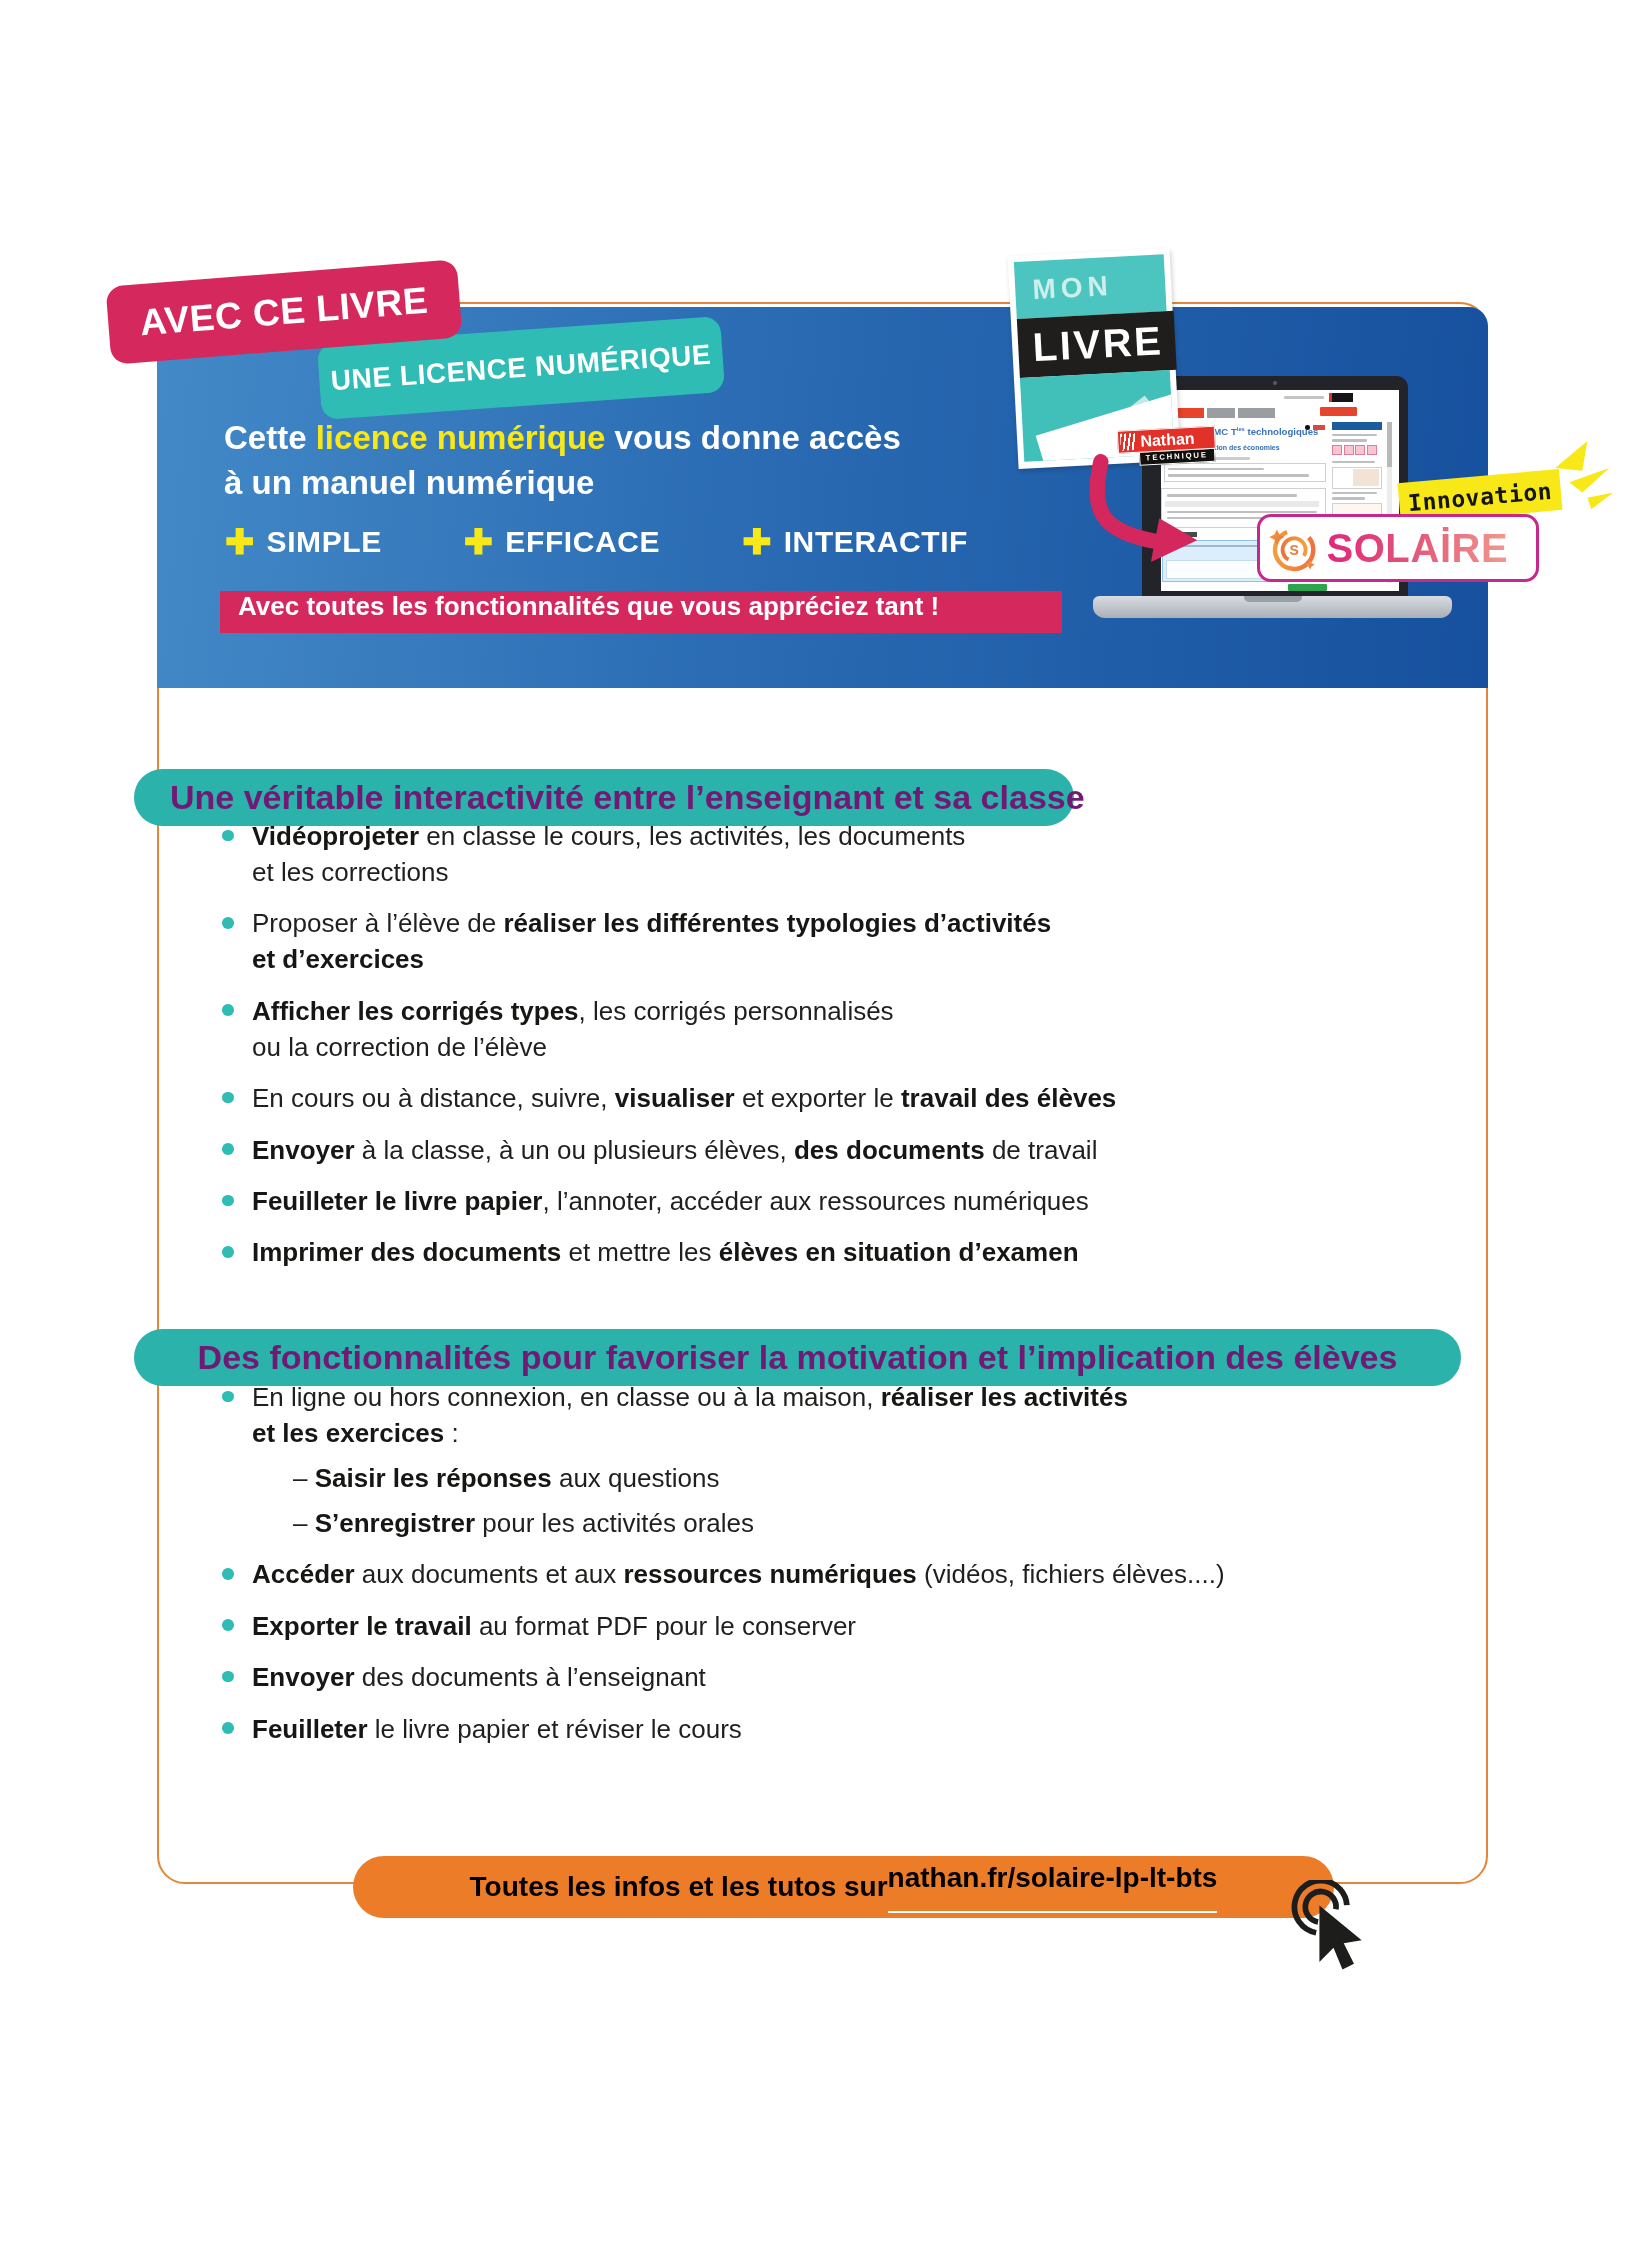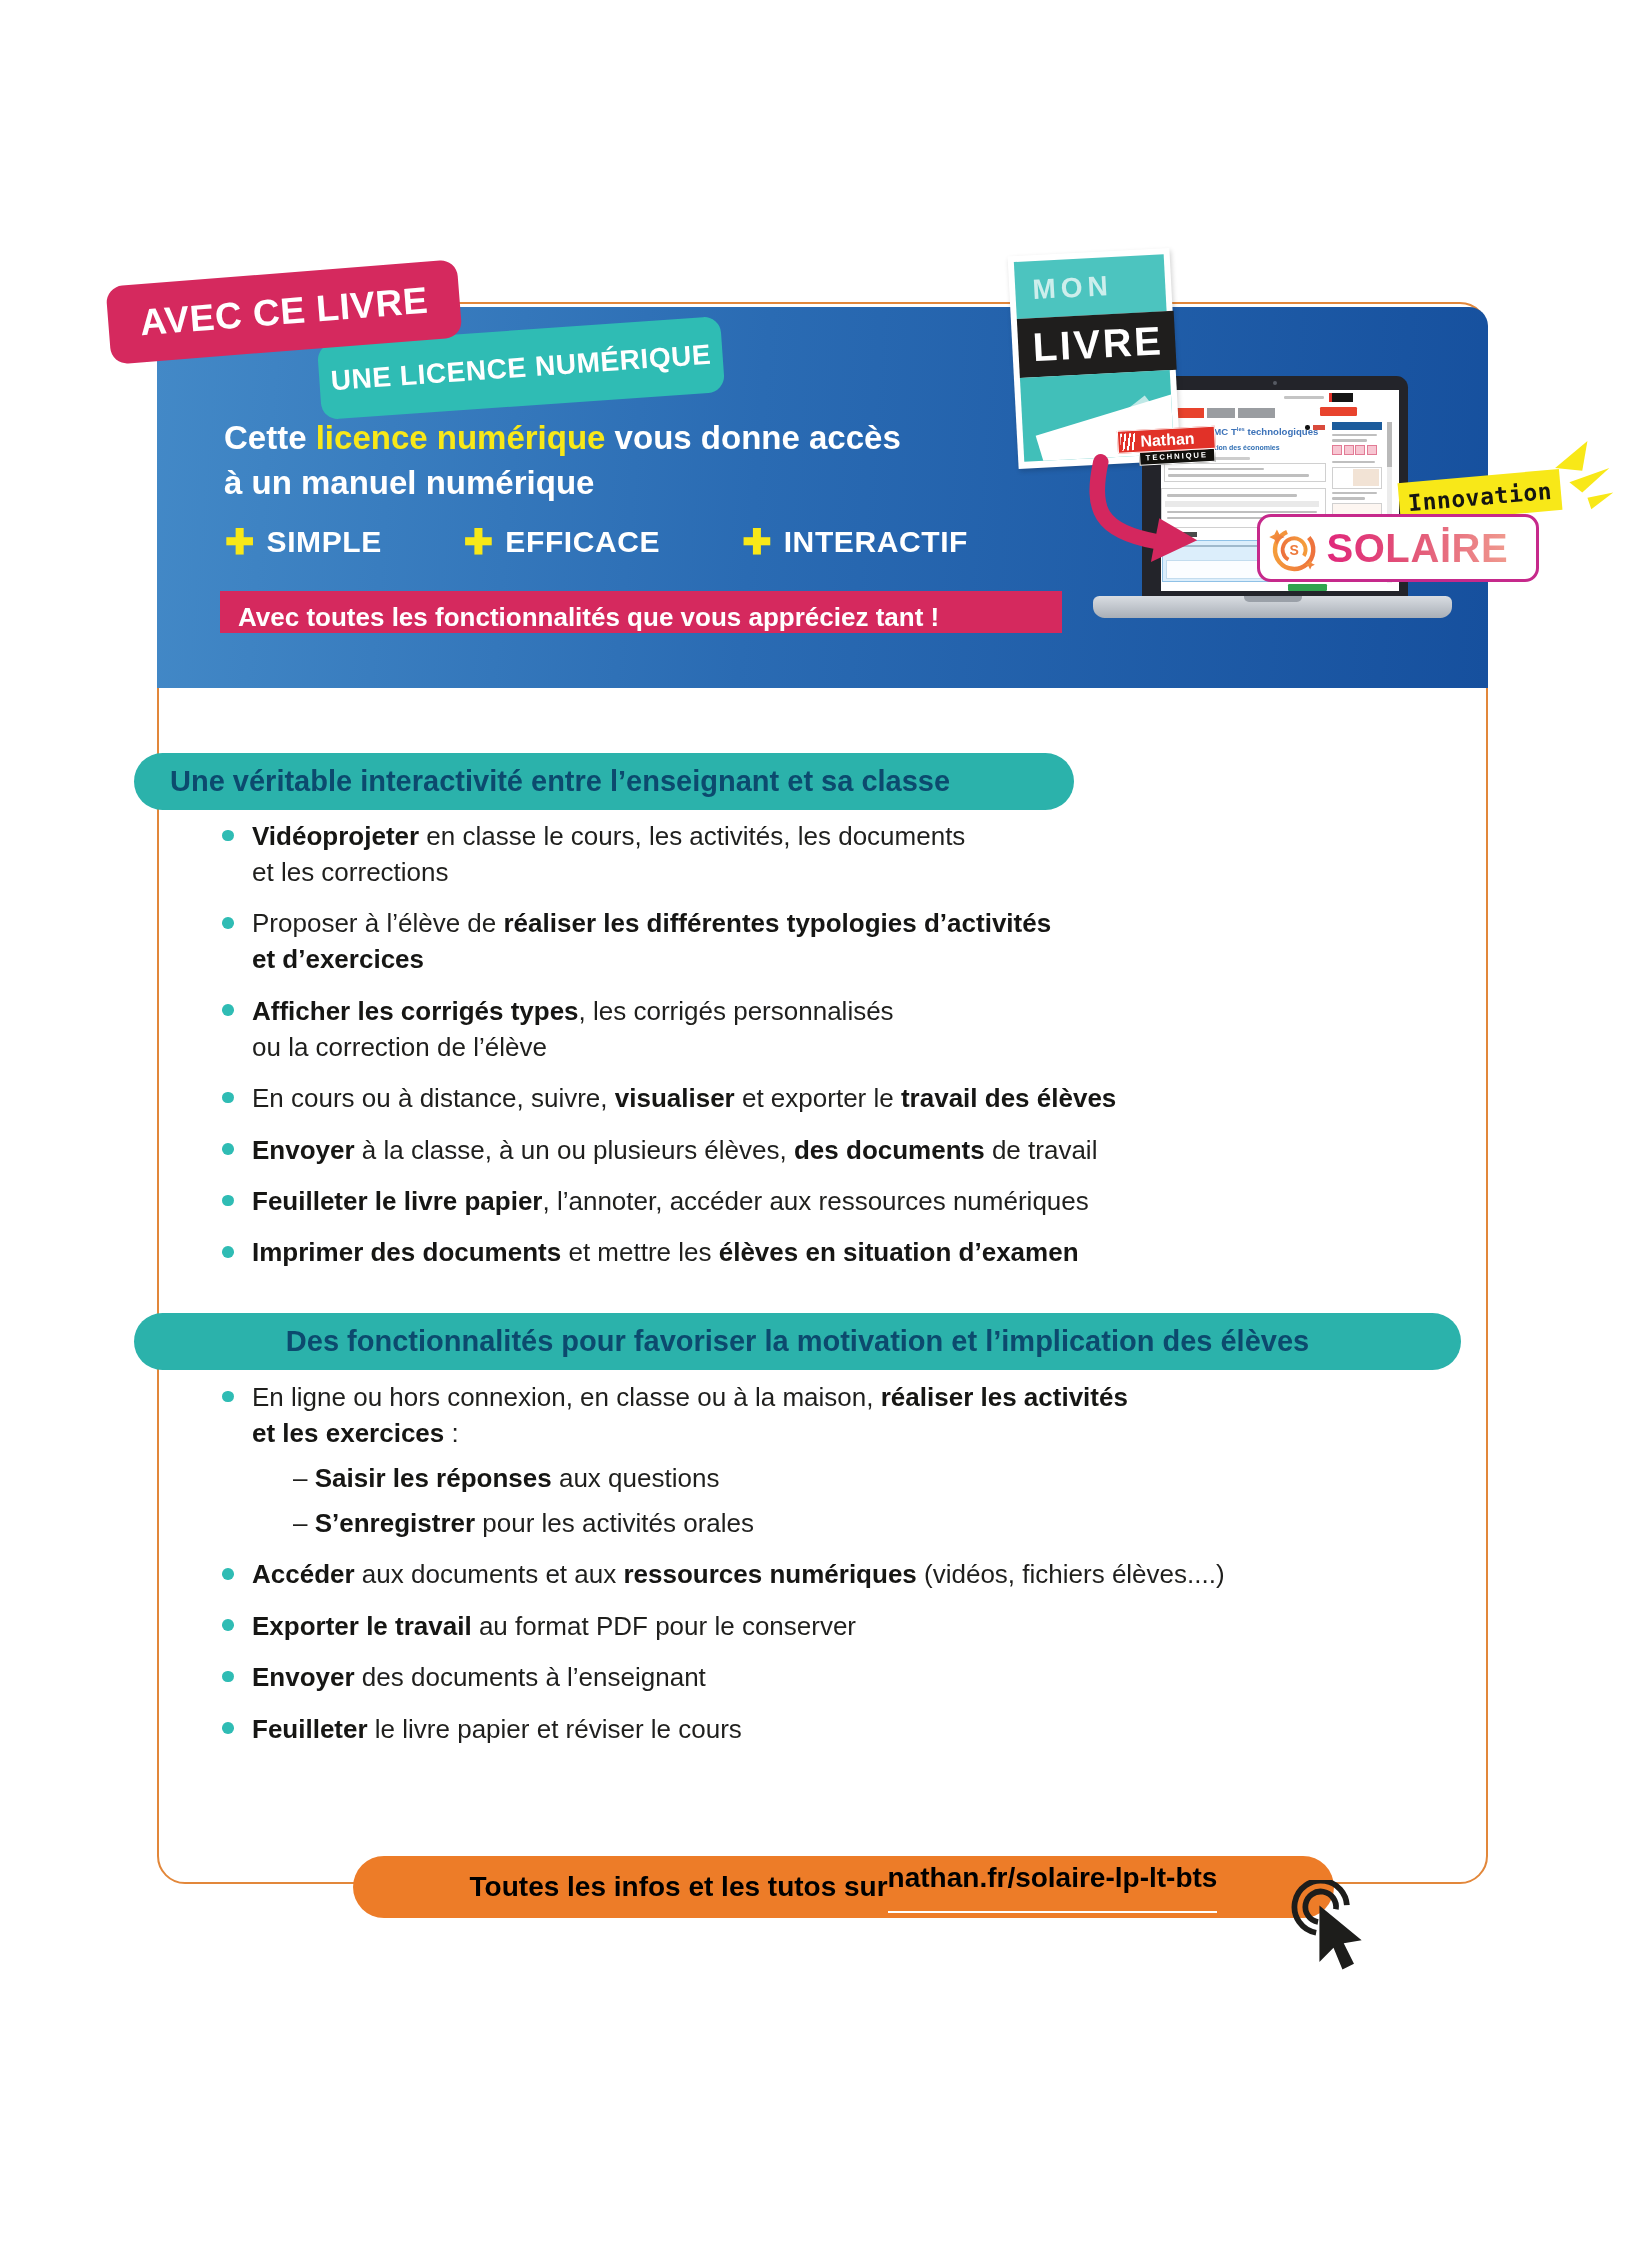--- a/index.html
+++ b/index.html
@@ -37,21 +37,21 @@
 
   
   .hero-line{position:absolute;left:224px;color:#fff;font-size:33px;font-weight:700;z-index:10;white-space:nowrap;}
   .hero-line .hl{color:var(--yellow);}
   .hero-line1{top:419px;}
   .hero-line2{top:464px;}
   .plus-row{position:absolute;left:225px;top:522px;display:flex;gap:82px;z-index:10;}
   .plus-item{display:flex;align-items:center;gap:11.6px;color:#fff;font-size:30px;font-weight:700;letter-spacing:0.6px;}
   .plus-item .plus{color:var(--yellow);font-size:35px;font-weight:700;}
   .hero-ribbon{position:absolute;left:220px;top:591px;width:842px;height:42px;background:var(--pink);
-    display:flex;align-items:flex-end;padding-left:18px;color:#fff;font-size:26px;font-weight:700;z-index:10;}
+    display:flex;align-items:flex-start;padding-left:18px;color:#fff;font-size:26px;font-weight:700;z-index:10;}
 
   
   .book{position:absolute;left:1013px;top:252px;width:162px;height:213px;background:#fff;
     padding:6.4px;transform:rotate(-3deg);z-index:28;box-shadow:1.3px 2.6px 5.1px rgba(0,0,0,.18);}
   .book-top{height:57px;background:#4cc4bf;display:flex;align-items:center;padding-left:16.7px;}
   .book-top span{color:#cdeeec;font-size:28px;font-weight:700;letter-spacing:5.1px;}
   .book-band{height:59px;background:#1f1e1d;width:calc(100% + 7.7px);display:flex;align-items:center;padding-left:14px;}
   .book-band span{color:#fff;font-size:40px;font-weight:700;letter-spacing:2.6px;}
   .book-body{position:relative;height:84px;background:#41bfb9;overflow:hidden;}
   .stripe1{position:absolute;left:-19px;bottom:-16.7px;width:167px;height:32px;background:#bfe8e6;transform:rotate(-35deg);}
@@ -99,22 +99,22 @@
   .solaire{position:absolute;left:1257px;top:514px;width:282px;height:68px;background:#fff;
     border:3.9px solid var(--magenta);border-radius:14px;display:flex;align-items:center;
     padding-left:7.7px;gap:7.7px;z-index:27;}
   .solaire-name{font-size:40px;font-weight:800;letter-spacing:0.6px;color:#d8306e;}
   @supports (-webkit-background-clip:text){
     .solaire-name{background:linear-gradient(90deg,#e0277b 0%,#e25377 45%,#f09a8e 100%);
       -webkit-background-clip:text;background-clip:text;color:transparent;}
   }
 
   
-  .pill{position:absolute;height:57px;background:var(--teal-dark);border-radius:31px;color:#0c4a6e;
-    font-size:29px;font-weight:700;display:flex;align-items:center;padding:0 36px;z-index:12;white-space:nowrap;}
+  .pill{position:absolute;height:57px;background:var(--teal-dark);border-radius:31px;color:#701a75;
+    font-size:34px;font-weight:700;display:flex;align-items:center;padding:0 36px;z-index:12;white-space:nowrap;margin-top:16px;}
   .pill-1{left:134px;top:753px;width:940px;}
   .pill-2{left:134px;top:1313px;width:1327px;justify-content:center;}
 
   
   .bullets{position:absolute;z-index:12;}
   .bullets-0{left:222px;top:818px;width:1221px;}
   .bullets-1{left:222px;top:1379px;width:1234px;}
   .bullet{position:relative;padding-left:30px;margin-bottom:15.4px;}
   .dot{position:absolute;left:0;top:11.6px;width:11.6px;height:11.6px;border-radius:50%;background:var(--teal);}
   .btext{font-size:26px;line-height:36px;color:var(--ink);white-space:pre-wrap;}

